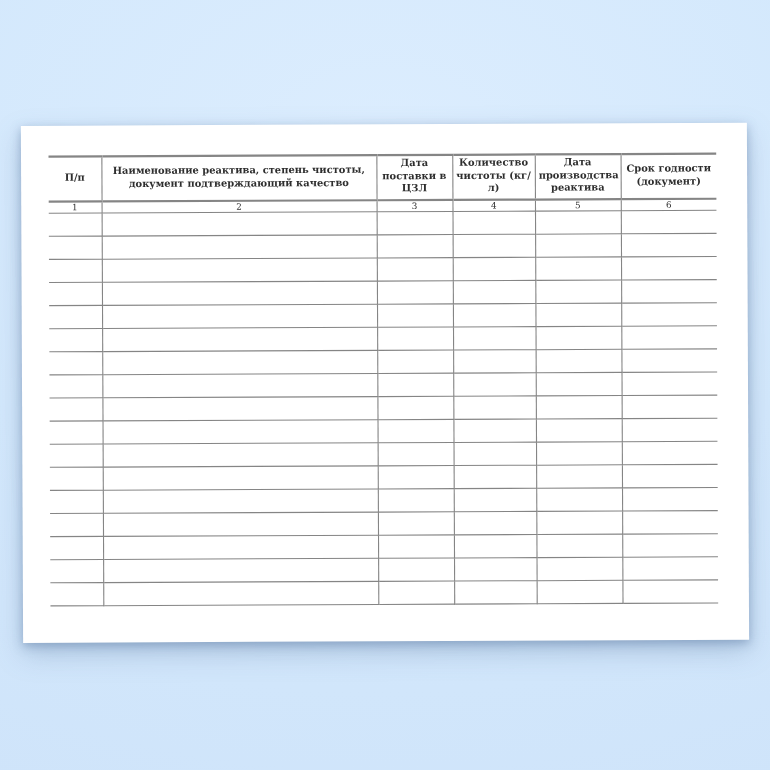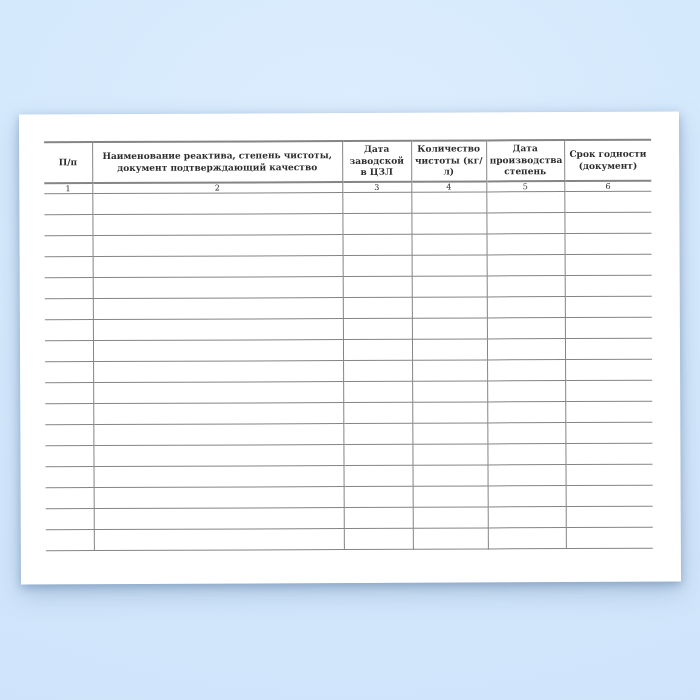--- a/index.html
+++ b/index.html
@@ -77,23 +77,23 @@
           <col class="c2">
           <col class="c3">
           <col class="c4">
           <col class="c5">
           <col class="c6">
       </colgroup>
       <tbody>
         <tr>
           <th>П/п</th>
           <th>Наименование реактива, степень чистоты, документ подтверждающий качество</th>
-          <th>Дата заводской в ЦЗЛ</th>
+          <th>Дата поставки в ЦЗЛ</th>
           <th>Количество чистоты (кг/л)</th>
-          <th>Дата производства степень</th>
+          <th>Дата производства реактива</th>
           <th>Срок годности (документ)</th>
         </tr>
         <tr class="numrow">
           <td>1</td>
           <td>2</td>
           <td>3</td>
           <td>4</td>
           <td>5</td>
           <td>6</td>
         </tr>

